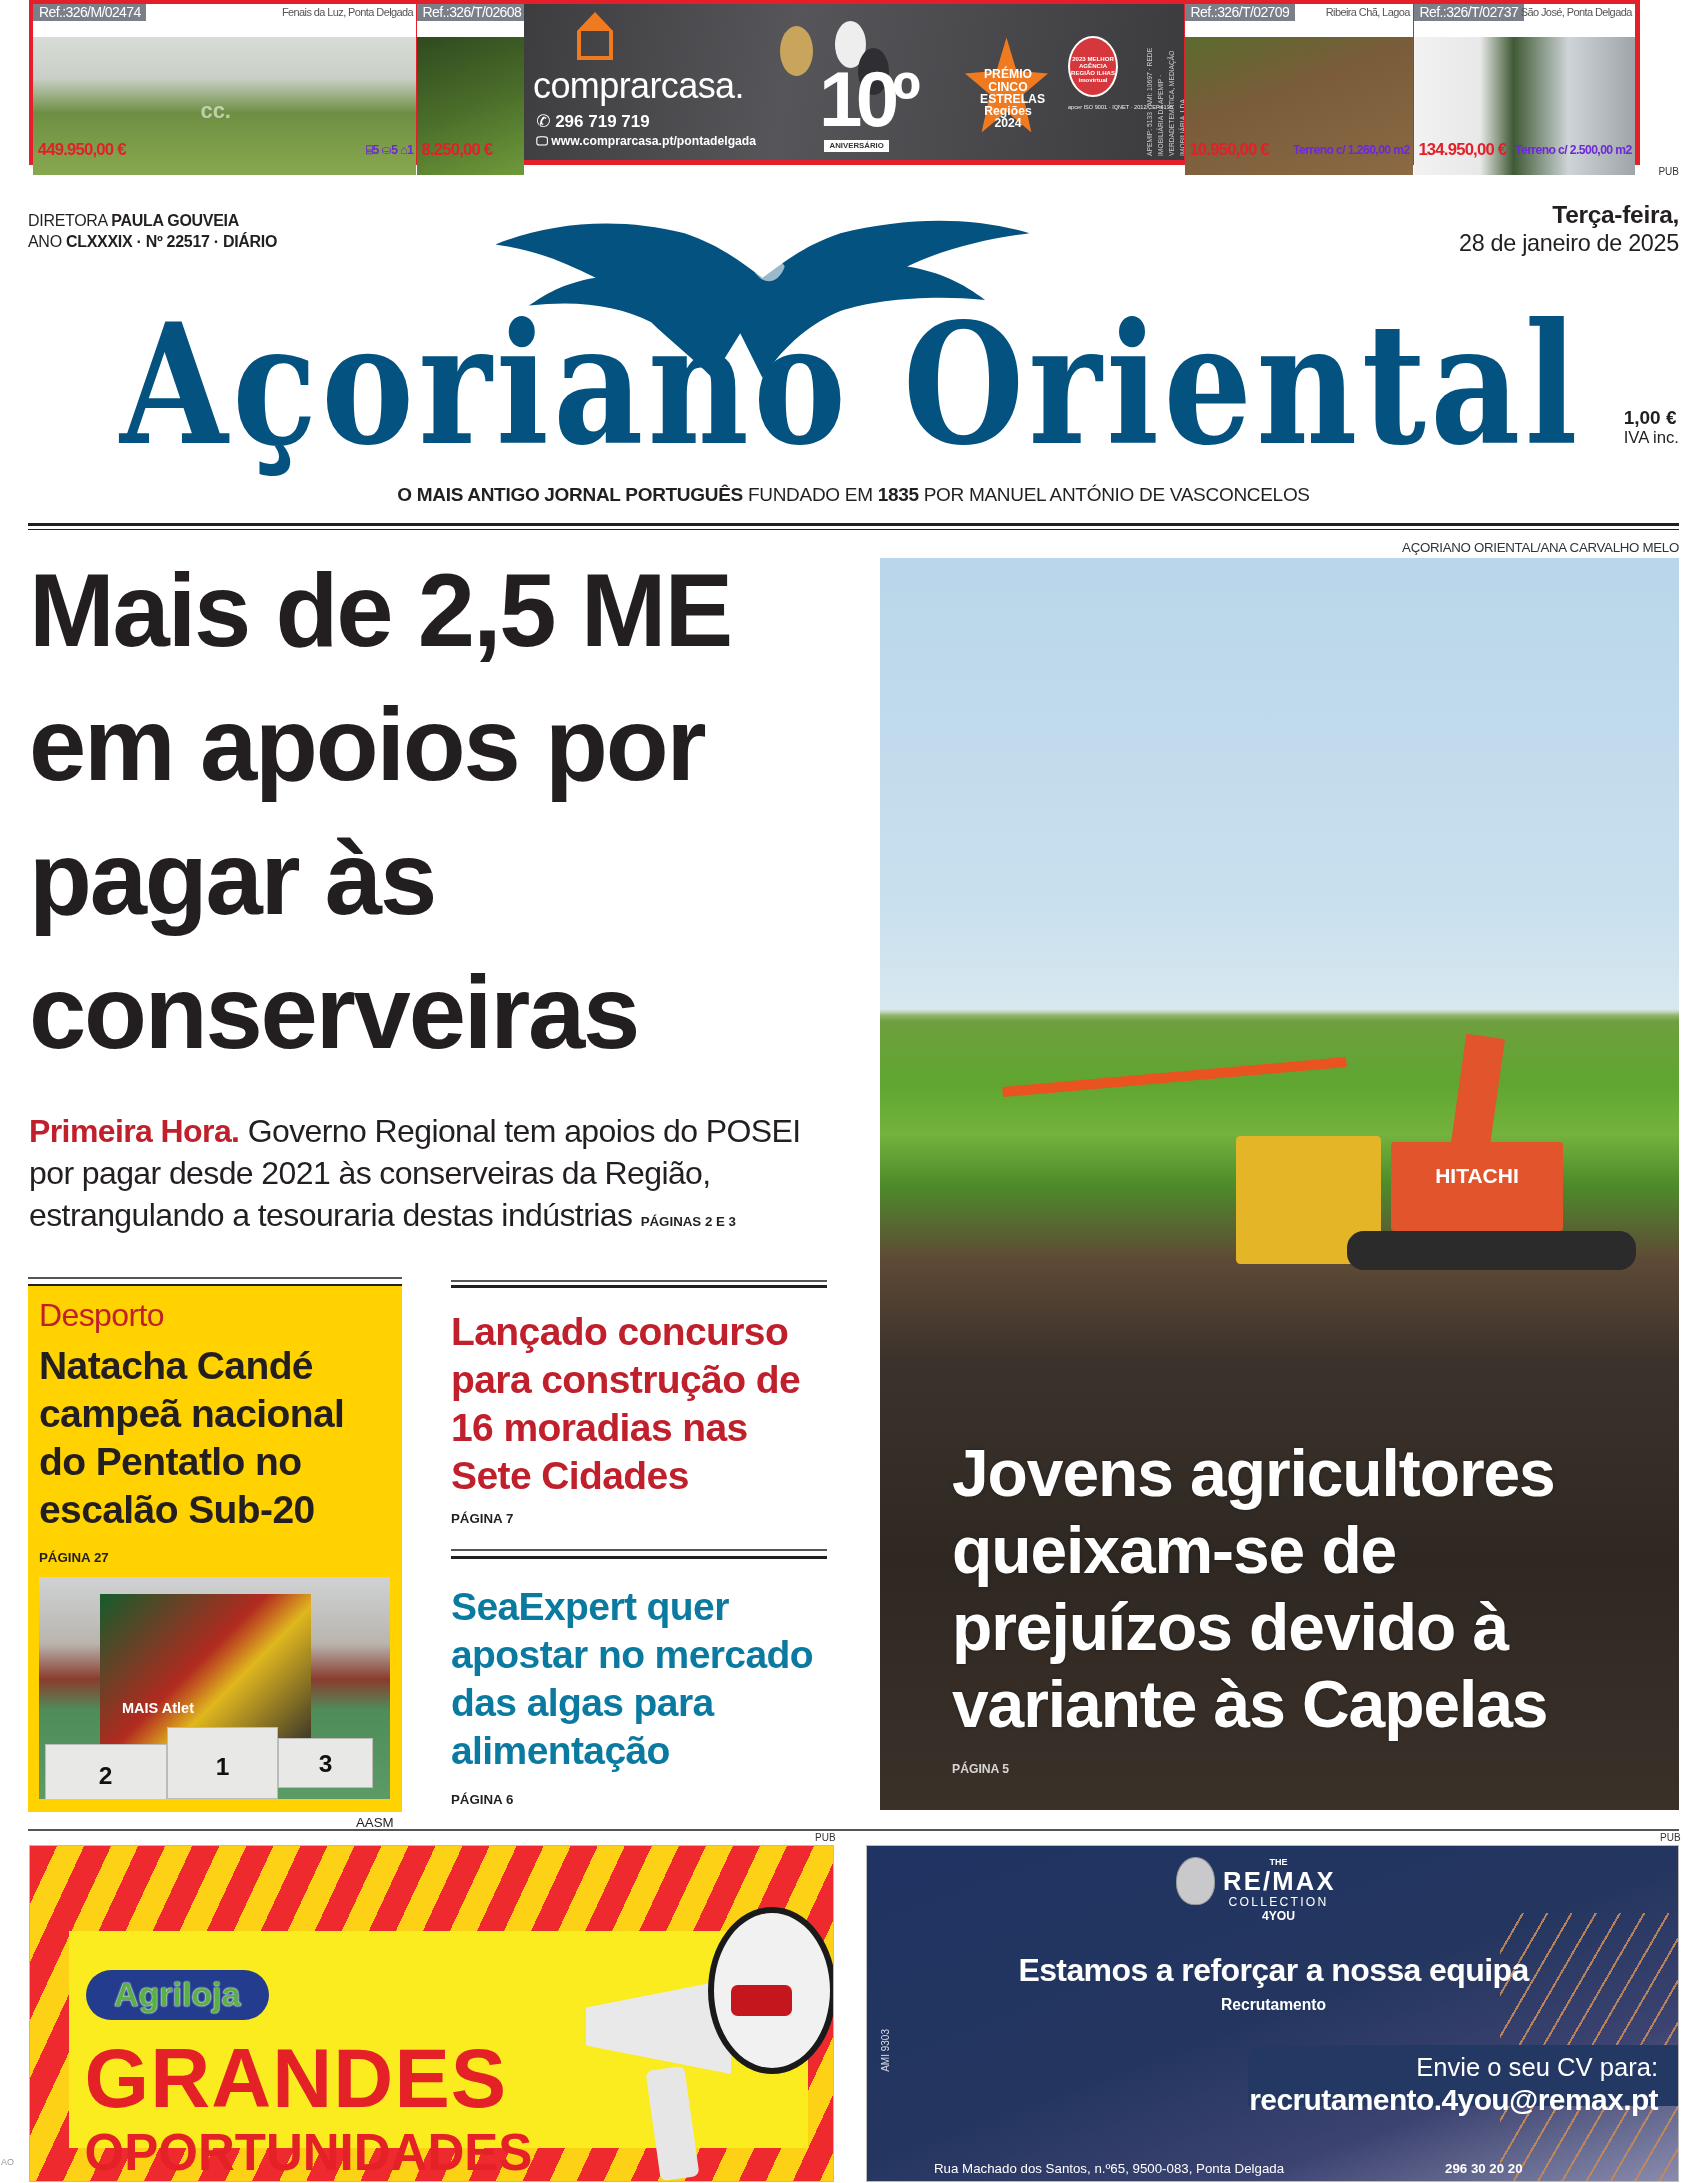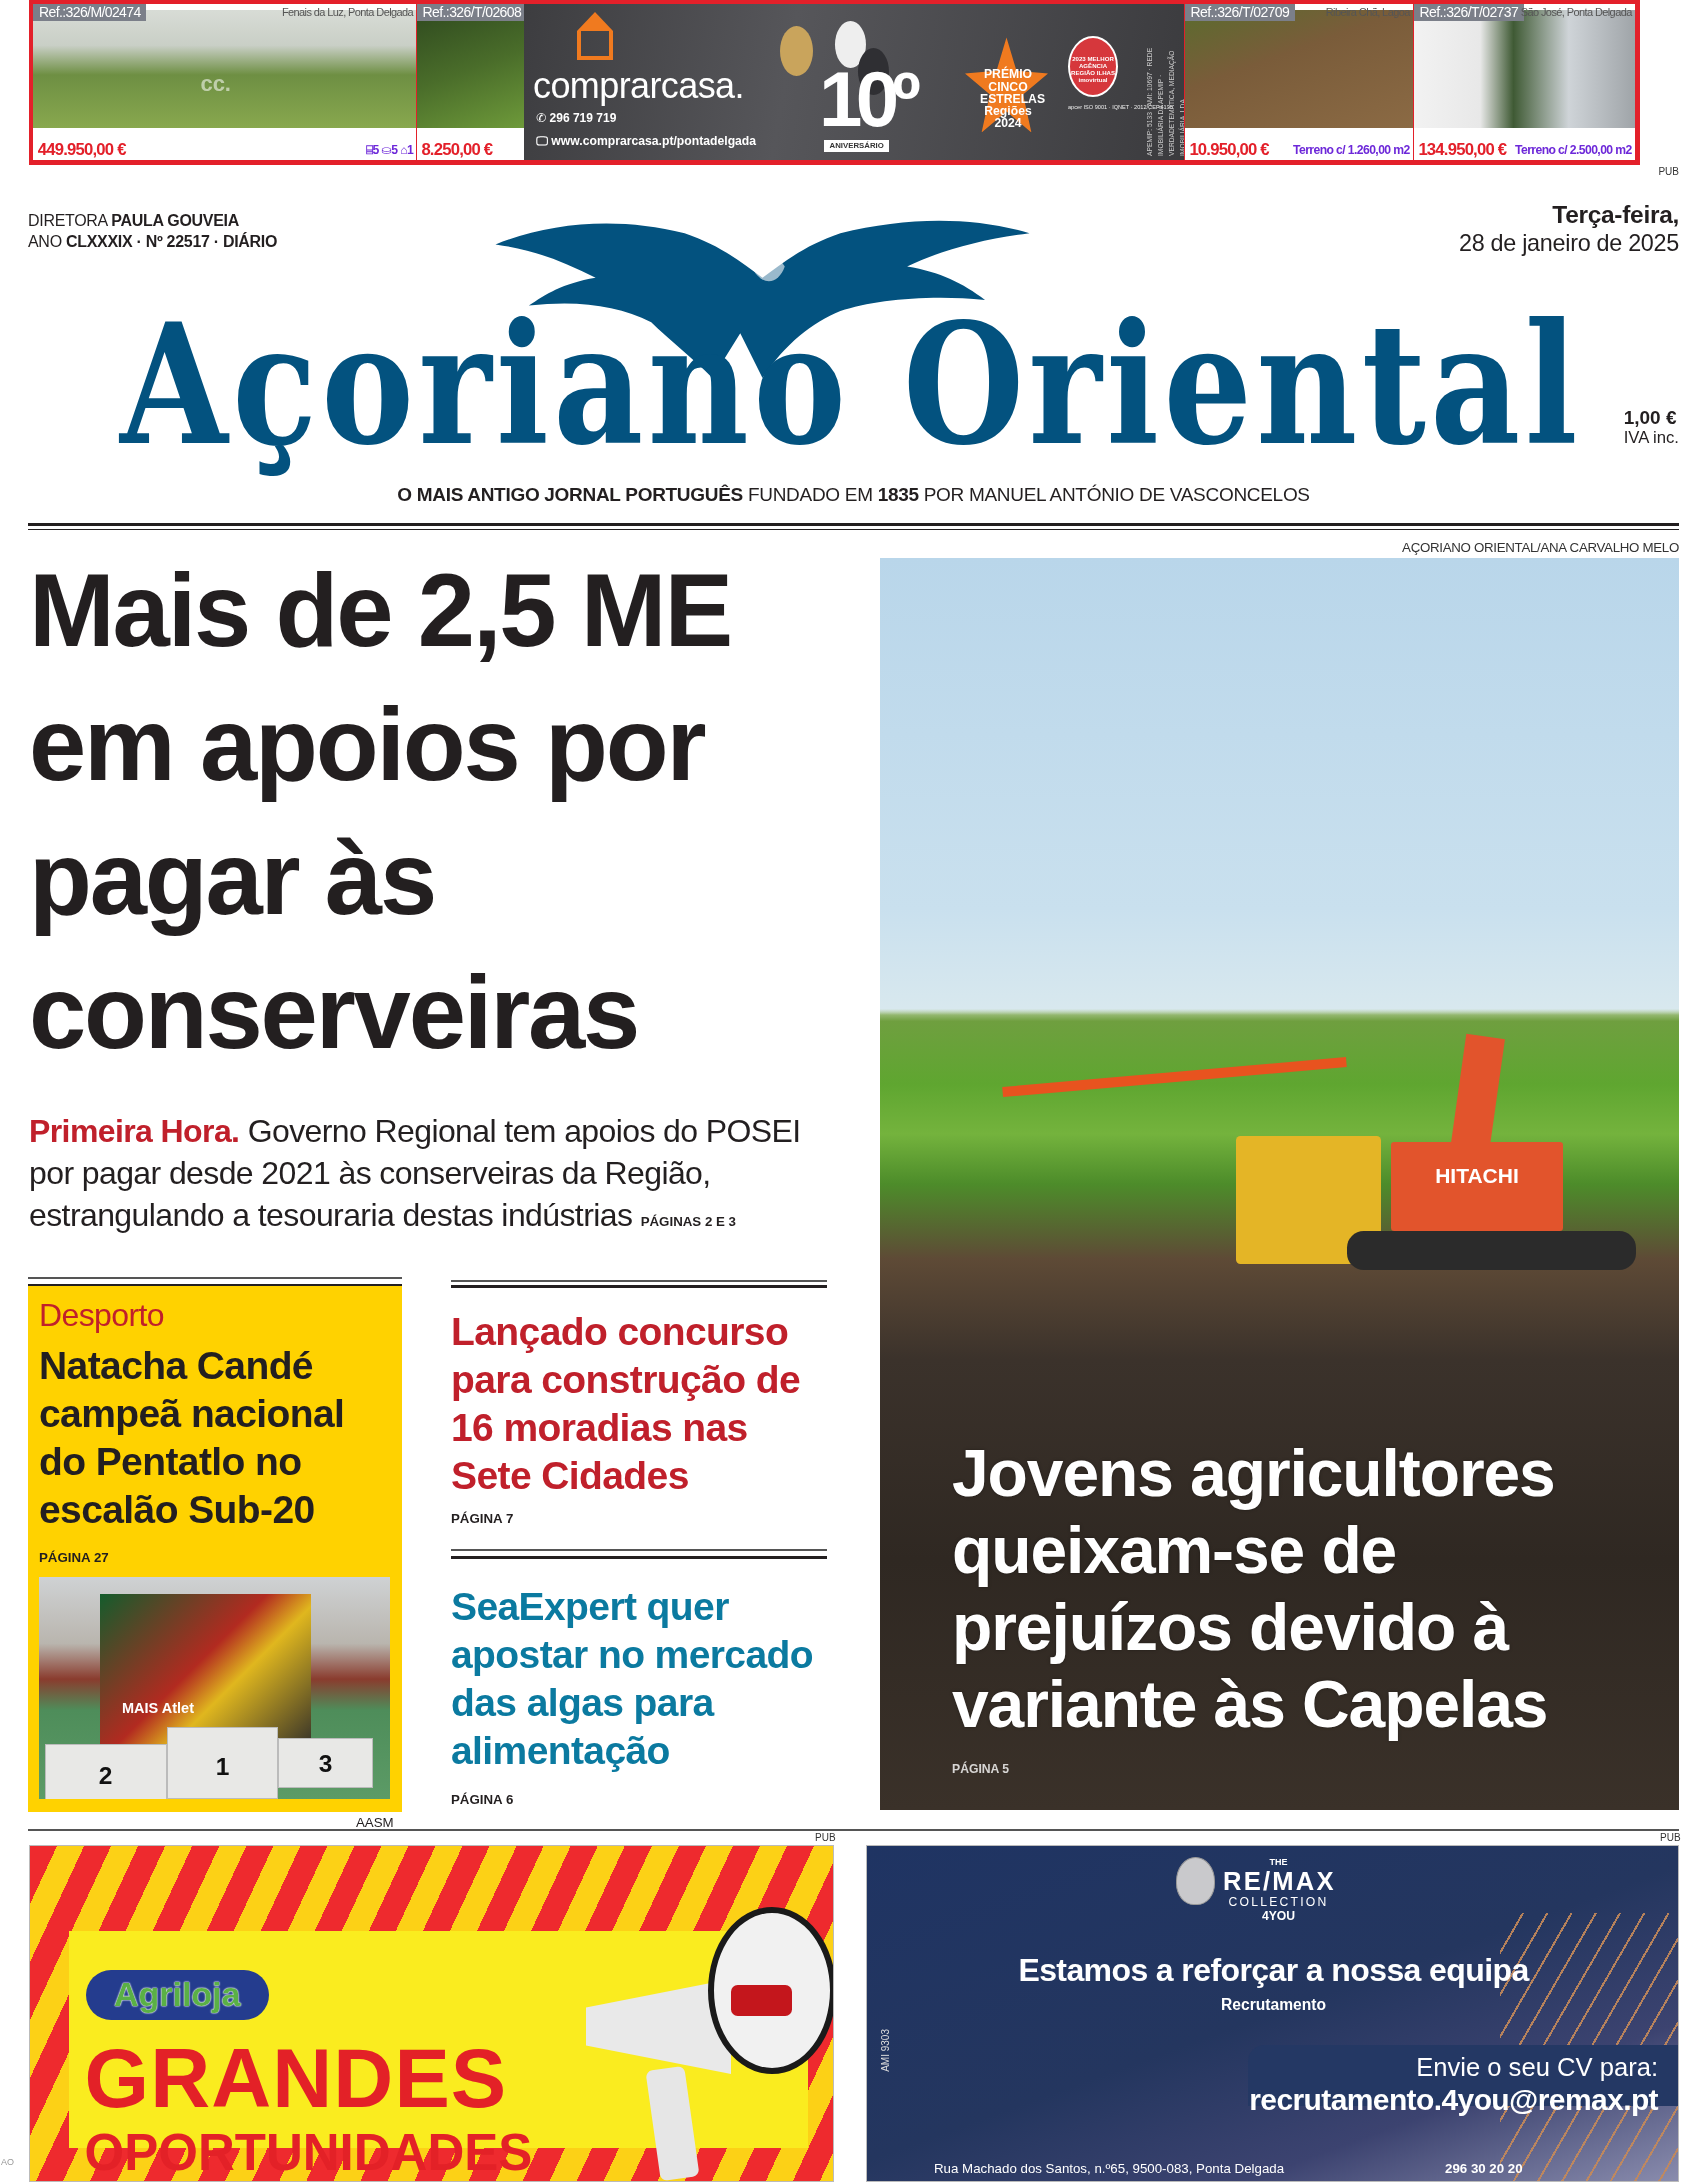--- a/index.html
+++ b/index.html
@@ -6,30 +6,30 @@
   html, body { width: 1707px; height: 2183px; background: #ffffff; overflow: hidden; }
   body { position: relative; font-family: "Liberation Sans", "DejaVu Sans", sans-serif; color: #231f20; }
 
   .abs { position: absolute; }
 
   
   #top-ad { left: 29px; top: 0; width: 1611px; height: 165px; background: #e3202a; }
   .listing { position: absolute; top: 4.4px; height: 156px; background: #fff; }
   .listing .ref { position: absolute; left: 0; top: 0; height: 16.7px; padding: 0 5.6px; background: #7b7f89; color: #fff; font-size: 14px; line-height: 16.7px; letter-spacing: -0.6px; }
   .listing .loc { position: absolute; right: 3.3px; top: 1.1px; font-size: 11px; color: #555; letter-spacing: -0.6px; line-height: 14.5px; }
-  .listing .photo { position: absolute; left: 0; top: 6px; right: 0; height: 118px; text-align: center; }
+  .listing .photo { position: absolute; left: 0; top: 33px; right: 0; height: 138px; text-align: center; }
   .listing .price { position: absolute; left: 4.4px; bottom: 1.1px; color: #e3202a; font-size: 16.7px; font-weight: bold; letter-spacing: -0.8px; line-height: 18px; }
   .listing .spec { position: absolute; right: 3.3px; bottom: 2.2px; color: #6d28d9; font-size: 12.2px; font-weight: bold; letter-spacing: -0.6px; line-height: 15.6px; padding-left: 32px; }
   .cc-mark { position: absolute; color: rgba(255,255,255,0.55); font-size: 22px; font-weight: bold; }
 
   #brand-panel { position: absolute; left: 495px; top: 4.4px; width: 660px; height: 156px; background: linear-gradient(100deg, #3d3d40 0%, #56565a 40%, #3b3b3e 100%); overflow: hidden; }
   #brand-panel .house { position: absolute; left: 53px; top: 27px; width: 36px; height: 29px; border: 4.4px solid #f07a1f; border-top: none; }
   #brand-panel .house::before { content: ""; position: absolute; left: -4.4px; top: -19px; width: 0; height: 0; border-left: 18px solid transparent; border-right: 18px solid transparent; border-bottom: 19px solid #f07a1f; }
   #brand-panel .logo-name { position: absolute; left: 9px; top: 61px; color: #fff; font-size: 36px; letter-spacing: -0.6px; }
-  #brand-panel .phone { position: absolute; left: 12.2px; top: 107px; color: #fff; font-size: 12px; font-weight: bold; }
+  #brand-panel .phone { position: absolute; left: 12.2px; top: 107px; color: #fff; font-size: 17px; font-weight: bold; }
   #brand-panel .web { position: absolute; left: 12.2px; top: 130px; color: #fff; font-size: 12.2px; font-weight: bold; }
   #brand-panel .ten { position: absolute; left: 295px; top: 56px; color: #fff; font-size: 78px; font-weight: bold; letter-spacing: -6.7px; line-height: 78px; }
   #brand-panel .aniv { position: absolute; left: 300px; top: 136px; padding: 1.1px 5.6px; background: #fff; color: #333; font-size: 7.8px; font-weight: bold; }
   .balloon { position: absolute; border-radius: 50%; }
   #brand-panel .star { position: absolute; left: 441px; top: 33px; width: 83px; height: 95px; background: #f07a1f; clip-path: polygon(50% 0%, 62% 35%, 100% 38%, 70% 60%, 80% 100%, 50% 78%, 20% 100%, 30% 60%, 0% 38%, 38% 35%); }
   #brand-panel .star-text { position: absolute; left: 456px; top: 64px; width: 56px; text-align: center; color: #fff; font-size: 12.2px; font-weight: bold; line-height: 12.2px; }
   #brand-panel .award { position: absolute; left: 544px; top: 32px; width: 50px; height: 61px; border-radius: 50%; background: #d6373c; border: 2.2px solid #fff; color: #fff; font-size: 6.1px; font-weight: bold; text-align: center; padding-top: 16.7px; }
   #brand-panel .certs { position: absolute; left: 544px; top: 100px; font-size: 5.6px; color: #eee; }
   #brand-panel .legal { position: absolute; right: 4.4px; top: 6.7px; width: 36px; height: 145px; color: #ccc; font-size: 6.7px; writing-mode: vertical-rl; transform: rotate(180deg); line-height: 11px; }
 

